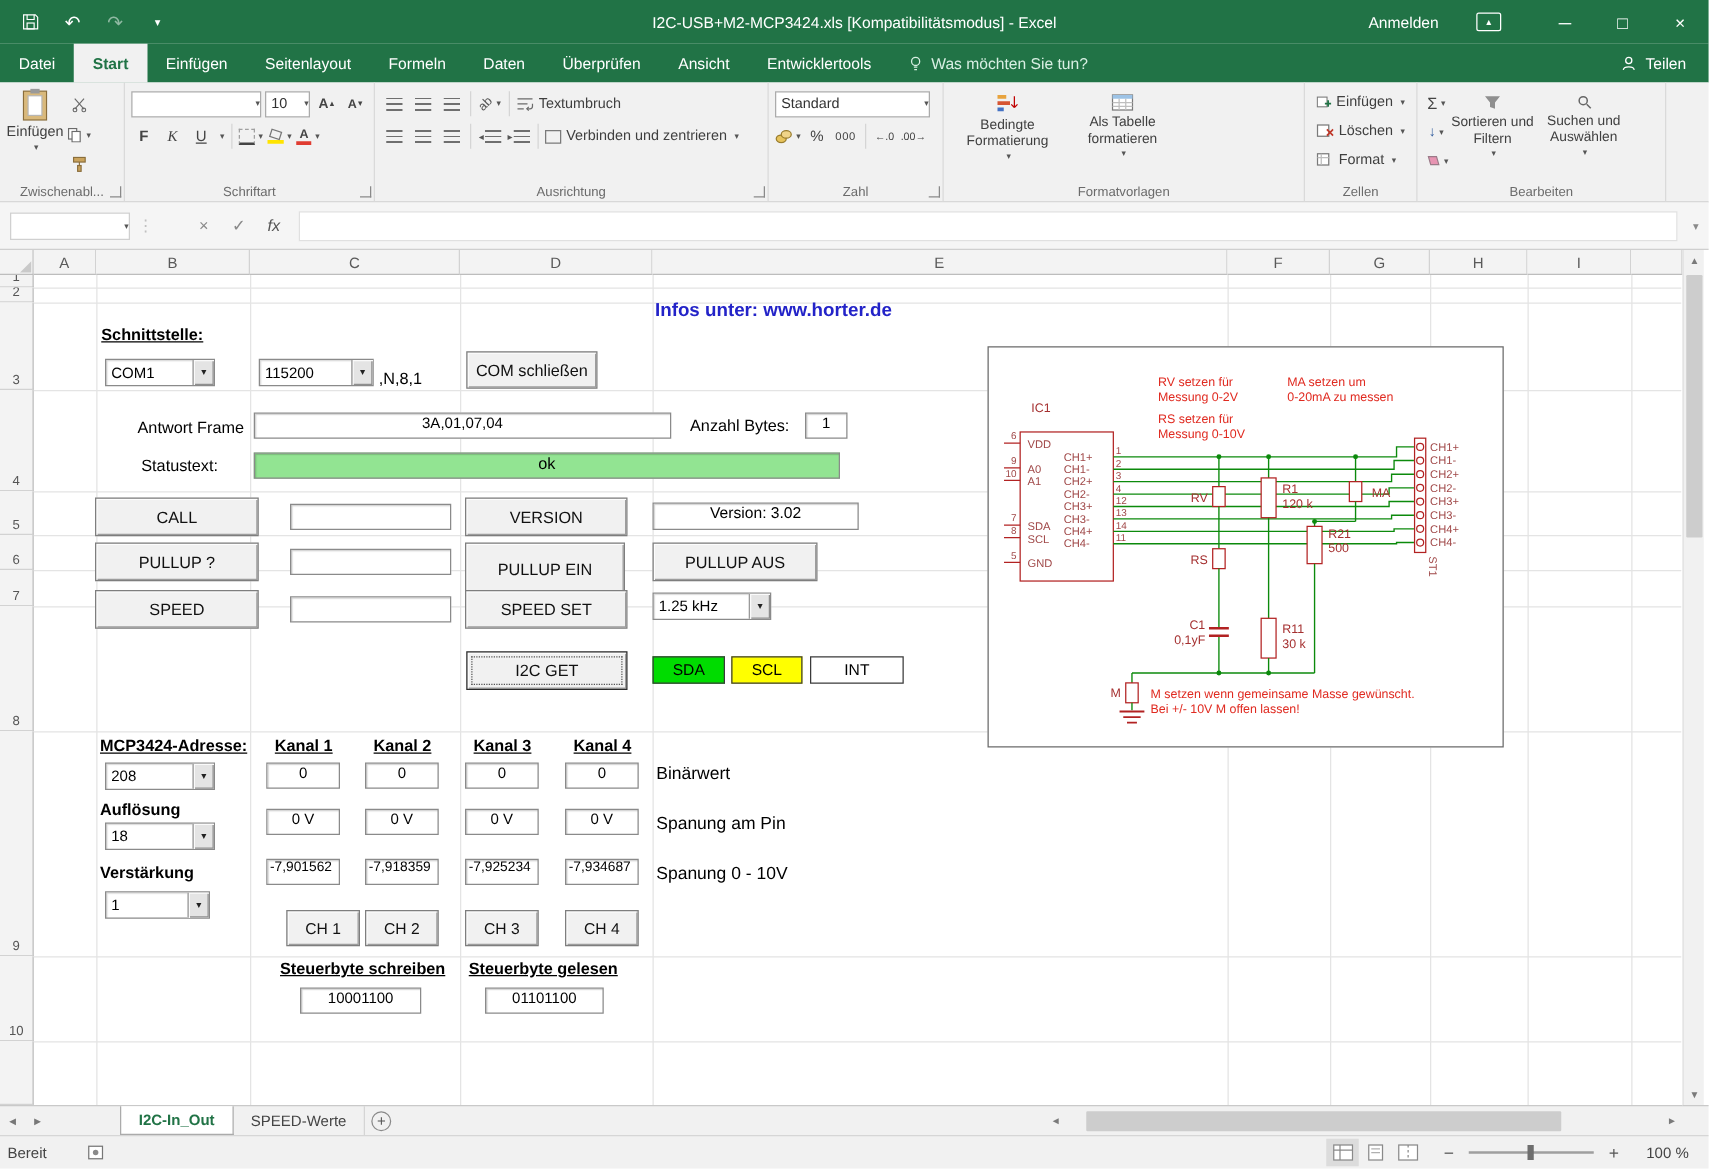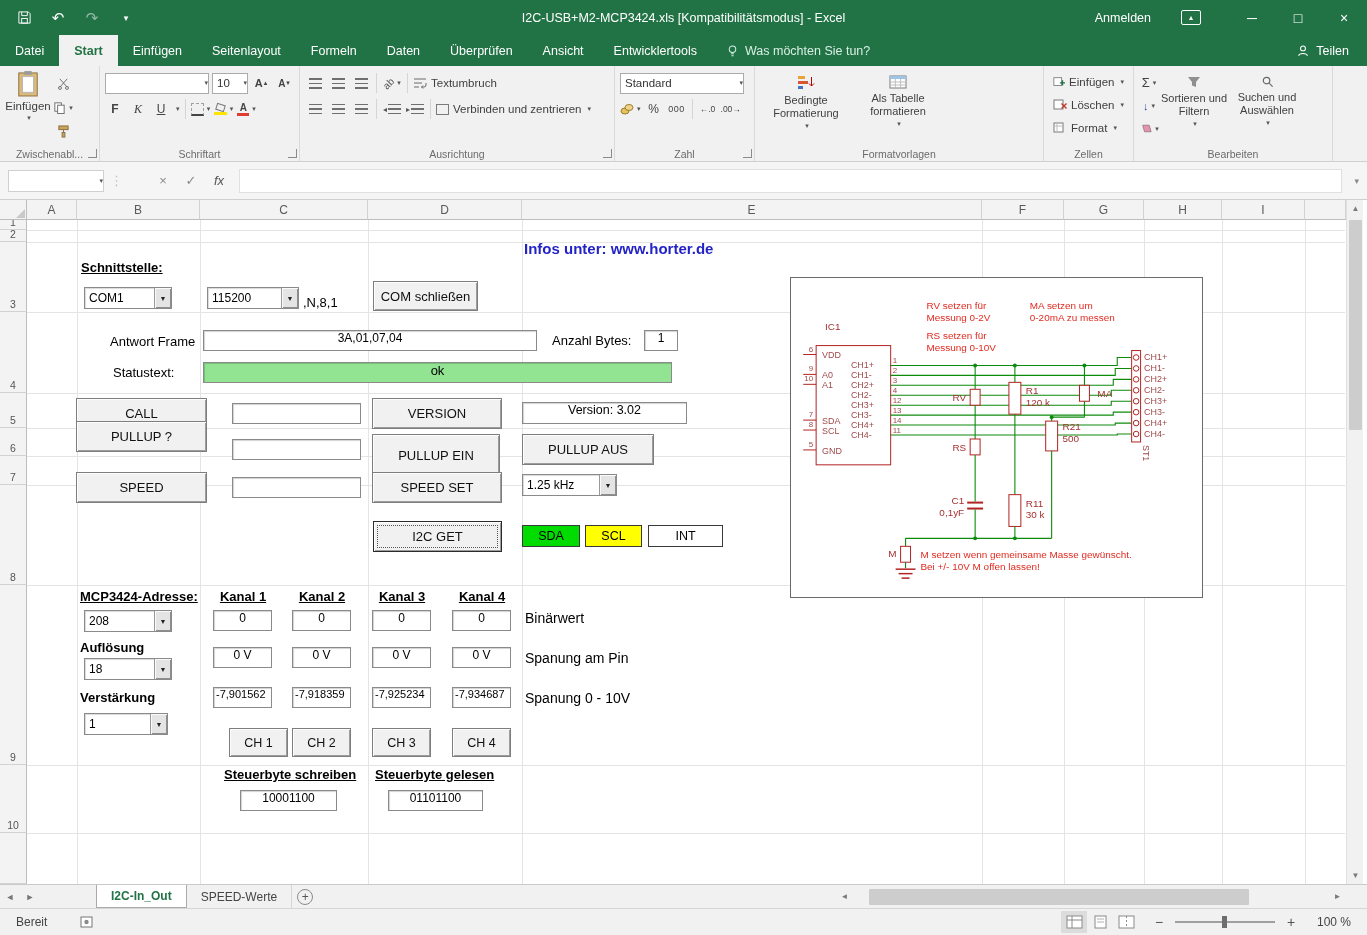--- a/index.html
+++ b/index.html
@@ -495,21 +495,21 @@
     <span>CALL</span>
   </div>
 <div class="abs field" style="left:232px;top:403px;width:129px;height:21px"></div>
 <div class="abs btn3d" style="left:372px;top:398px;width:130px;height:31px">
     <span>VERSION</span>
   </div>
 <div class="abs field" style="left:522px;top:402px;width:165px;height:22px;font-size:12.5px">
     <span>Version: 3.02</span>
   </div>
 
-<div class="abs btn3d" style="left:76px;top:421px;width:131px;height:31px">
+<div class="abs btn3d" style="left:76px;top:434px;width:131px;height:31px">
     <span>PULLUP ?</span>
   </div>
 <div class="abs field" style="left:232px;top:439px;width:129px;height:21px"></div>
 <div class="abs btn3d" style="left:372px;top:434px;width:128px;height:42px">
     <span>PULLUP EIN</span>
   </div>
 <div class="abs btn3d" style="left:522px;top:434px;width:132px;height:31px">
     <span>PULLUP AUS</span>
   </div>
 
@@ -742,21 +742,21 @@
 </div>
 <div id="hscroll" class="abs">
   <span class="sarrow">◄</span>
   <div id="htrack">
       <div id="hthumb"></div>
     </div>
   <span class="sarrow">►</span>
 </div>
 
 <div id="statusbar" class="abs">
-  <span style="margin-left:16px">Bereit</span>
+  <span style="margin-left:6px">Bereit</span>
   <div class="viewbtn" style="margin-left:26px">
       <svg width="13" height="12" viewBox="0 0 13 12">
         <rect x="1" y="1" width="11" height="10" fill="#fff" stroke="#777"></rect>
         <circle cx="6.5" cy="6" r="2.2" fill="#8a8a8a"></circle>
       </svg>
     </div>
   <div style="flex:1"></div>
   <div class="viewbtn sel">
       <svg width="17" height="14" viewBox="0 0 17 14">
         <rect x="1" y="1" width="15" height="12" fill="#fff" stroke="#8a8a8a"></rect>

